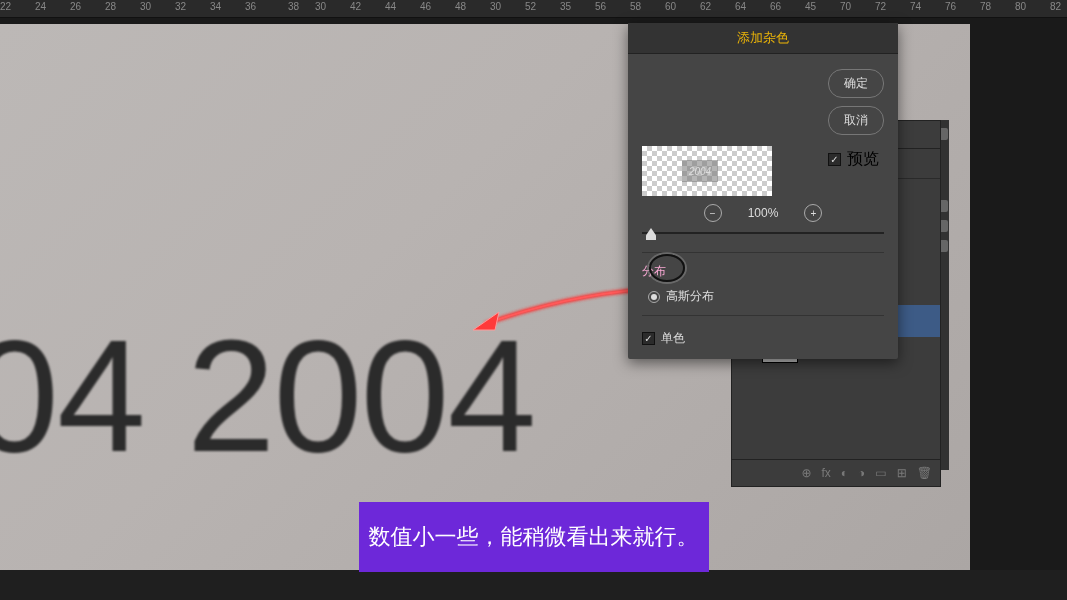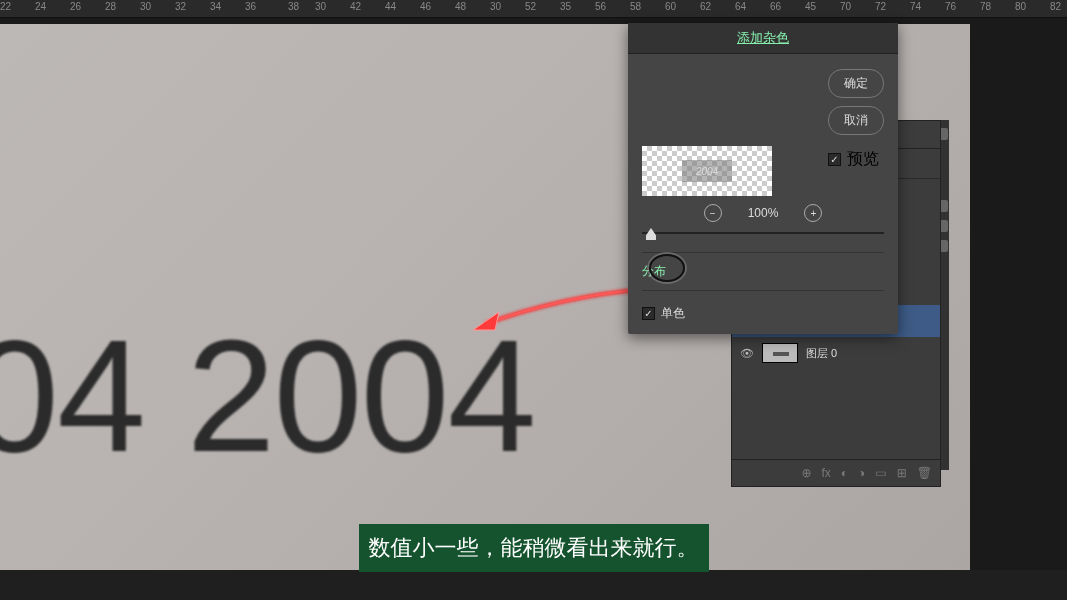--- a/index.html
+++ b/index.html
@@ -52,26 +52,25 @@
       top: 23px;
       left: 628px;
       width: 270px;
       background: #454545;
       box-shadow: 0 4px 14px rgba(0,0,0,0.5);
       border-radius: 2px;
       z-index: 20;
     }
     .dialog-title {
       background: #333;
-      color: #86efac;
+      color: #eab308;
       text-align: center;
       font-size: 13px;
       padding: 6px 0;
       border-bottom: 1px solid #222;
-      text-decoration: underline;
     }
     .dialog-body {
       padding: 12px 14px;
       color: #ddd;
       font-size: 12px;
     }
     .btn-col {
       position: absolute;
       right: 14px;
       top: 46px;
@@ -99,29 +98,29 @@
       position: relative;
       background-image:
         linear-gradient(45deg, #ccc 25%, transparent 25%),
         linear-gradient(-45deg, #ccc 25%, transparent 25%),
         linear-gradient(45deg, transparent 75%, #ccc 75%),
         linear-gradient(-45deg, transparent 75%, #ccc 75%);
       background-size: 10px 10px;
       background-position: 0 0, 0 5px, 5px -5px, -5px 0px;
       background-color: #fff;
     }
-    .preview-area .inner { position: absolute; top: 14px; left: 40px; width: 50px; height: 22px; background: rgba(120,120,120,0.55); display: flex; align-items: center; justify-content: center; color: #ddd; font-size: 10px; font-style: italic; }
+    .preview-area .inner { position: absolute; top: 14px; left: 40px; width: 36px; height: 22px; background: rgba(120,120,120,0.55); display: flex; align-items: center; justify-content: center; color: #ddd; font-size: 10px; font-style: italic; }
     .zoom-row { display: flex; align-items: center; justify-content: center; gap: 26px; margin-top: 8px; color: #ddd; font-size: 12px; }
     .zoom-btn { width: 18px; height: 18px; border-radius: 10px; border: 1px solid #aaa; display: flex; align-items: center; justify-content: center; cursor: pointer; font-size: 10px; }
     .amount-row { display: flex; align-items: center; gap: 6px; margin-top: 16px; color: #ddd; font-size: 12px; }
     .amount-input { width: 52px; background: #2b2b2b; border: 1px solid #5a8bce; color: #ddd; padding: 2px 4px; font-size: 12px; }
     .slider { position: relative; height: 16px; margin-top: 4px; }
     .slider-track { position: absolute; left: 0; right: 0; top: 6px; height: 2px; background: #222; }
     .slider-thumb { position: absolute; top: 2px; left: 4px; width: 10px; height: 12px; background: #ddd; clip-path: polygon(50% 0, 100% 60%, 100% 100%, 0 100%, 0 60%); cursor: pointer; }
-    .section-label { color: #86efac; font-size: 12px; margin-top: 10px; }
+    .section-label { color: #f9a8d4; font-size: 12px; margin-top: 10px; }
     .radio-row { display: flex; align-items: center; gap: 6px; color: #ddd; font-size: 12px; margin-top: 8px; margin-left: 6px; }
     .radio { width: 12px; height: 12px; border: 1px solid #aaa; border-radius: 50%; display: flex; align-items: center; justify-content: center; cursor: pointer; }
     .radio.checked::after { content: ""; width: 6px; height: 6px; border-radius: 50%; background: #ddd; }
     .mono-row { display: flex; align-items: center; gap: 6px; margin-top: 14px; }
     .divider { height: 1px; background: #333; margin-top: 10px; }
 
     .layers-panel {
       position: absolute;
       top: 120px;
       right: 126px;
@@ -163,24 +162,24 @@
       box-shadow: 0 0 0 2px rgba(160,160,160,0.4);
       z-index: 25;
       pointer-events: none;
     }
 
     .subtitle {
       position: absolute;
       bottom: 28px;
       left: 50%;
       transform: translateX(-50%);
-      background: #14532d;
+      background: #6d28d9;
       color: #fff;
       font-size: 22px;
-      padding: 9px 10px;
+      padding: 20px 10px;
       z-index: 30;
     }
     .dark-strip {
       position: absolute;
       bottom: 0;
       left: 0;
       right: 0;
       height: 30px;
       background: #1f1f1f;
     }
@@ -320,20 +319,24 @@
       <div class="zoom-btn">+</div>
     </div>
 
     <div class="slider">
       <div class="slider-track"></div>
       <div class="slider-thumb"></div>
     </div>
 
     <div class="divider"></div>
     <div class="section-label">分布</div>
+    <div class="radio-row">
+      <div class="radio checked"></div>
+      <span>高斯分布</span>
+    </div>
     <div class="divider"></div>
     <div class="mono-row">
       <div class="chk">✓</div>
       <span>单色</span>
     </div>
   </div>
 </div>
 
 <div class="amount-circle"></div>
 

